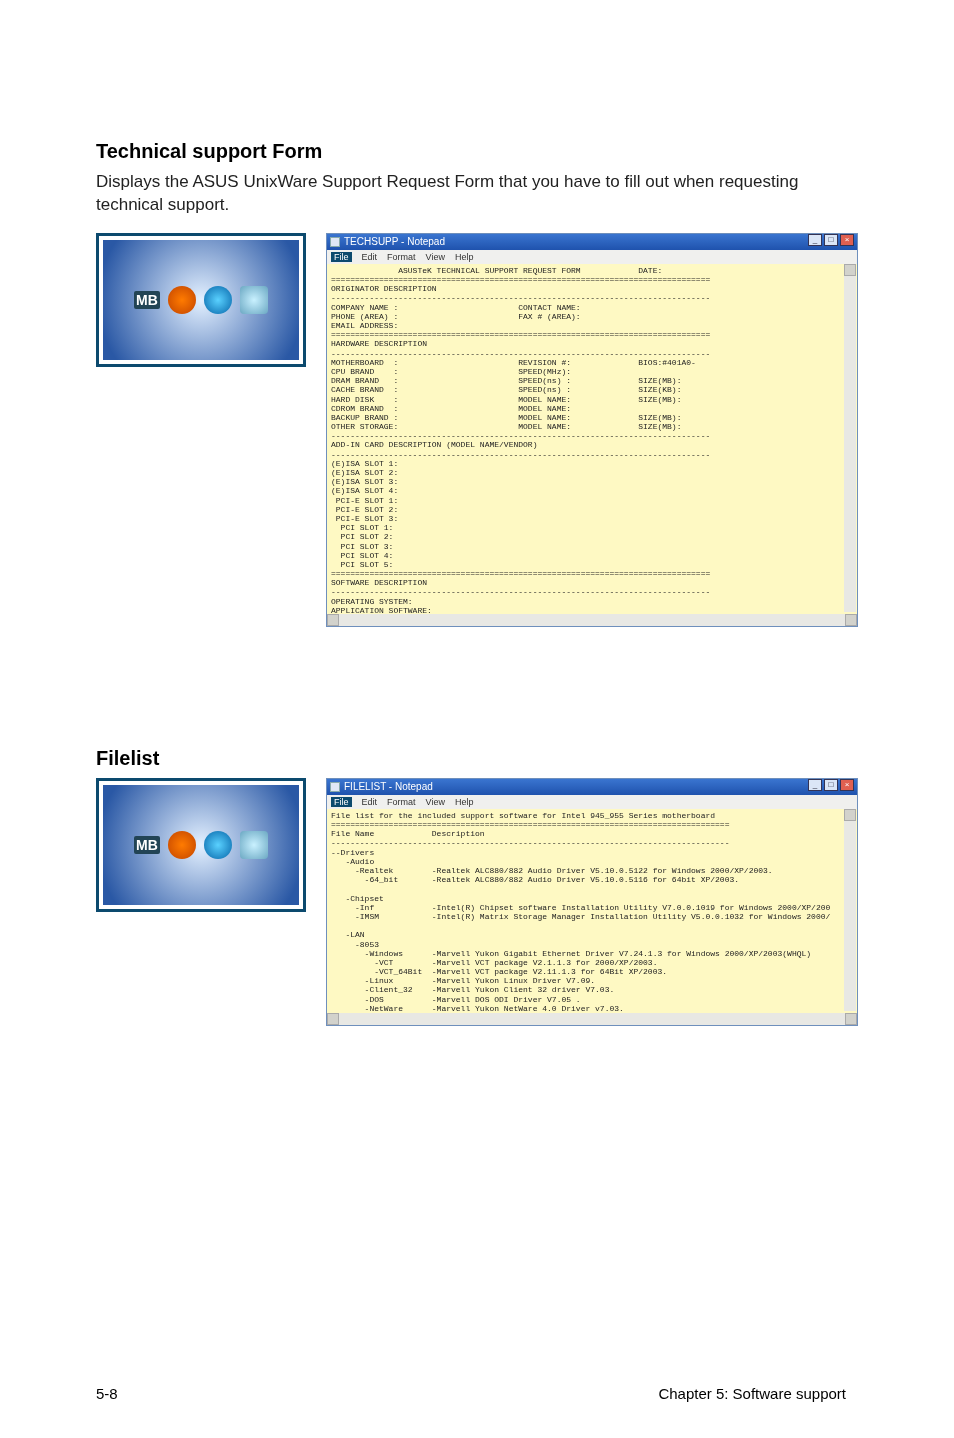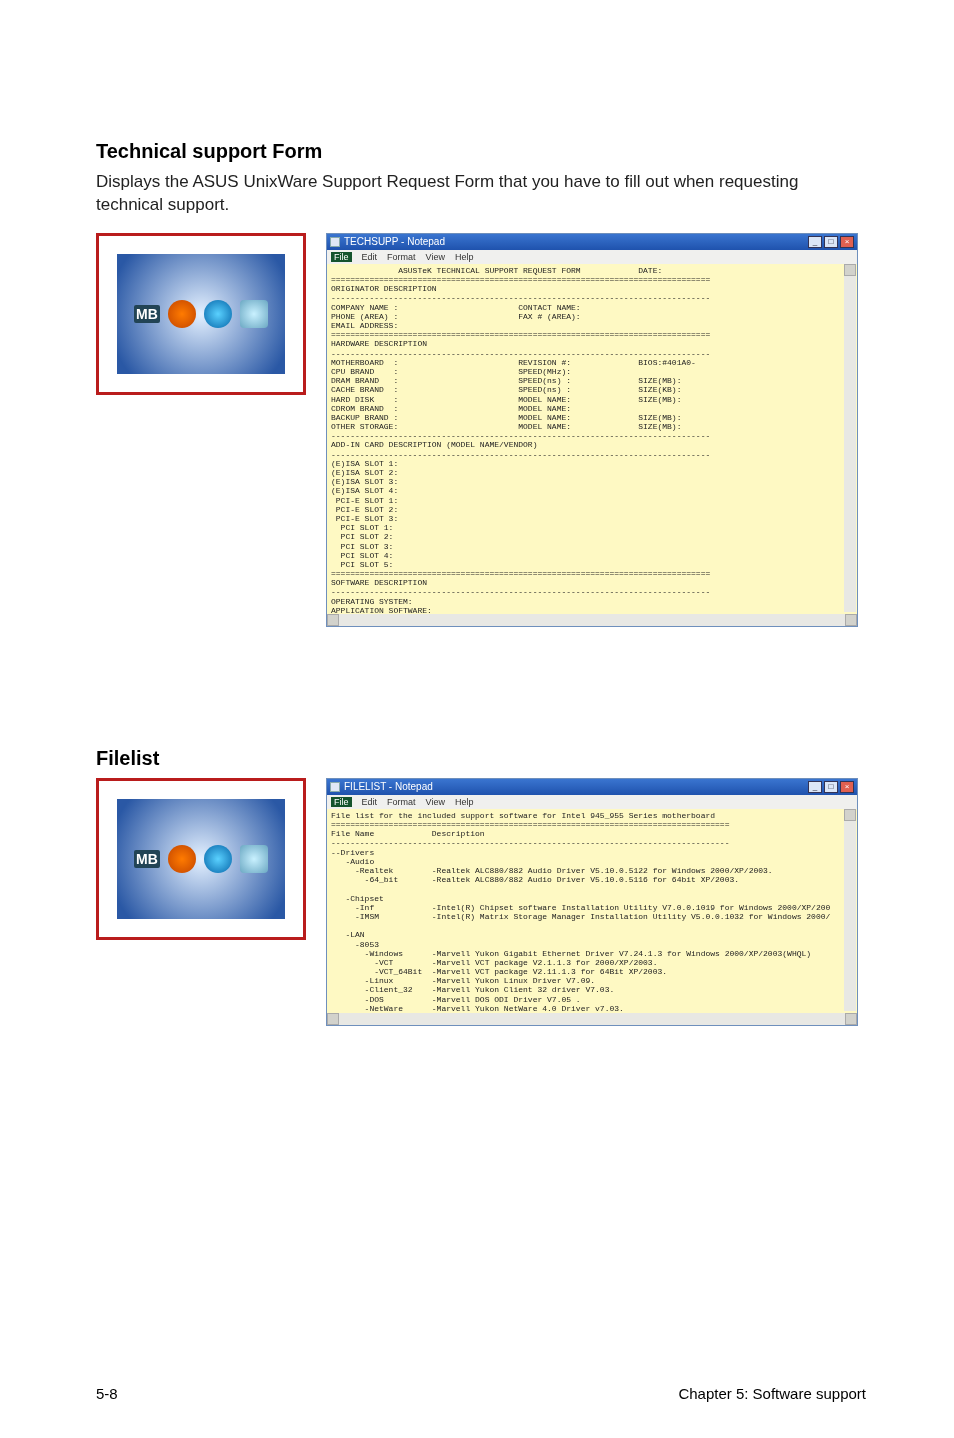--- a/index.html
+++ b/index.html
@@ -24,24 +24,24 @@
     color: #222;
     margin-bottom: 16px;
   }
   .row {
     display: flex;
     flex-direction: row;
     align-items: flex-start;
     gap: 20px;
   }
   .thumb-wrapper {
-    border: 3px solid #b91c1c;
+    border: 3px solid #0c4a6e;
     width: 210px;
     flex: 0 0 210px;
-    padding: 18px;
+    padding: 4px;
     background: #fff;
   }
   .thumb-gradient {
     height: 120px;
     background: radial-gradient(circle at center, #e3f0ff 0%, #2a58a5 90%);
     display: flex;
     align-items: center;
     justify-content: center;
     gap: 8px;
   }
@@ -62,21 +62,20 @@
     font-family: "Courier New", monospace;
     font-size: 8px;
     line-height: 1.15;
     color: #334;
   }
   .titlebar {
     background: linear-gradient(#3a75d0,#1f52ad);
     color: #fff;
     height: 16px;
     display: flex;
-    align-items: center;
     justify-content: space-between;
     padding: 0 3px;
     font-family: Arial;
     font-size: 10px;
     gap: 9px;
   }
   .tb-left { display:flex; align-items:center; gap:4px; }
   .tb-icon { width:10px;height:10px;background:#e0e8f5;border:1px solid #8aa; }
   .tb-btns { display:flex; gap:2px; }
   .tb-btn {
@@ -88,21 +87,21 @@
     background:#f0f0ee;
     height:14px;
     display:flex;
     gap:10px;
     font-family:Arial;
     font-size:9px;
     color:#333;
     padding:0 4px;
     align-items:center;
   }
-  .menubar span:first-child { background:#14532d;color:#fff;padding:0 3px; }
+  .menubar span:first-child { background:#0c4a6e;color:#fff;padding:0 3px; }
   .notepad-body {
     padding:2px 4px 2px 4px;
     white-space:pre;
     overflow:hidden;
     color:#222;
     background:#fef9c3;
     height:350px;
   }
   .notepad-body.short { height:204px; }
   .scroll-v {
@@ -111,21 +110,21 @@
   }
   .scroll-v .sv-arrow{height:12px;background:#d2d2cc;border:1px solid #aaa;}
   .scroll-h {
     height:12px;background:#e8e8e4;display:flex;justify-content:space-between;
   }
   .scroll-h .sh-arrow{width:12px;background:#d2d2cc;border:1px solid #aaa;}
   .win-rel { position:relative; }
   .footer {
     position:absolute;
     bottom:36px;
-    left:96px; right:88px;
+    left:96px; right:108px;
     display:flex; justify-content:space-between;
     font-size:15px;
   }
 </style>
 </head>
 <body>
 
 <div class="section">
   <div class="heading">Technical support Form</div>
   <div class="body-text">Displays the ASUS UnixWare Support Request Form that you have to fill out when requesting technical support.</div>

